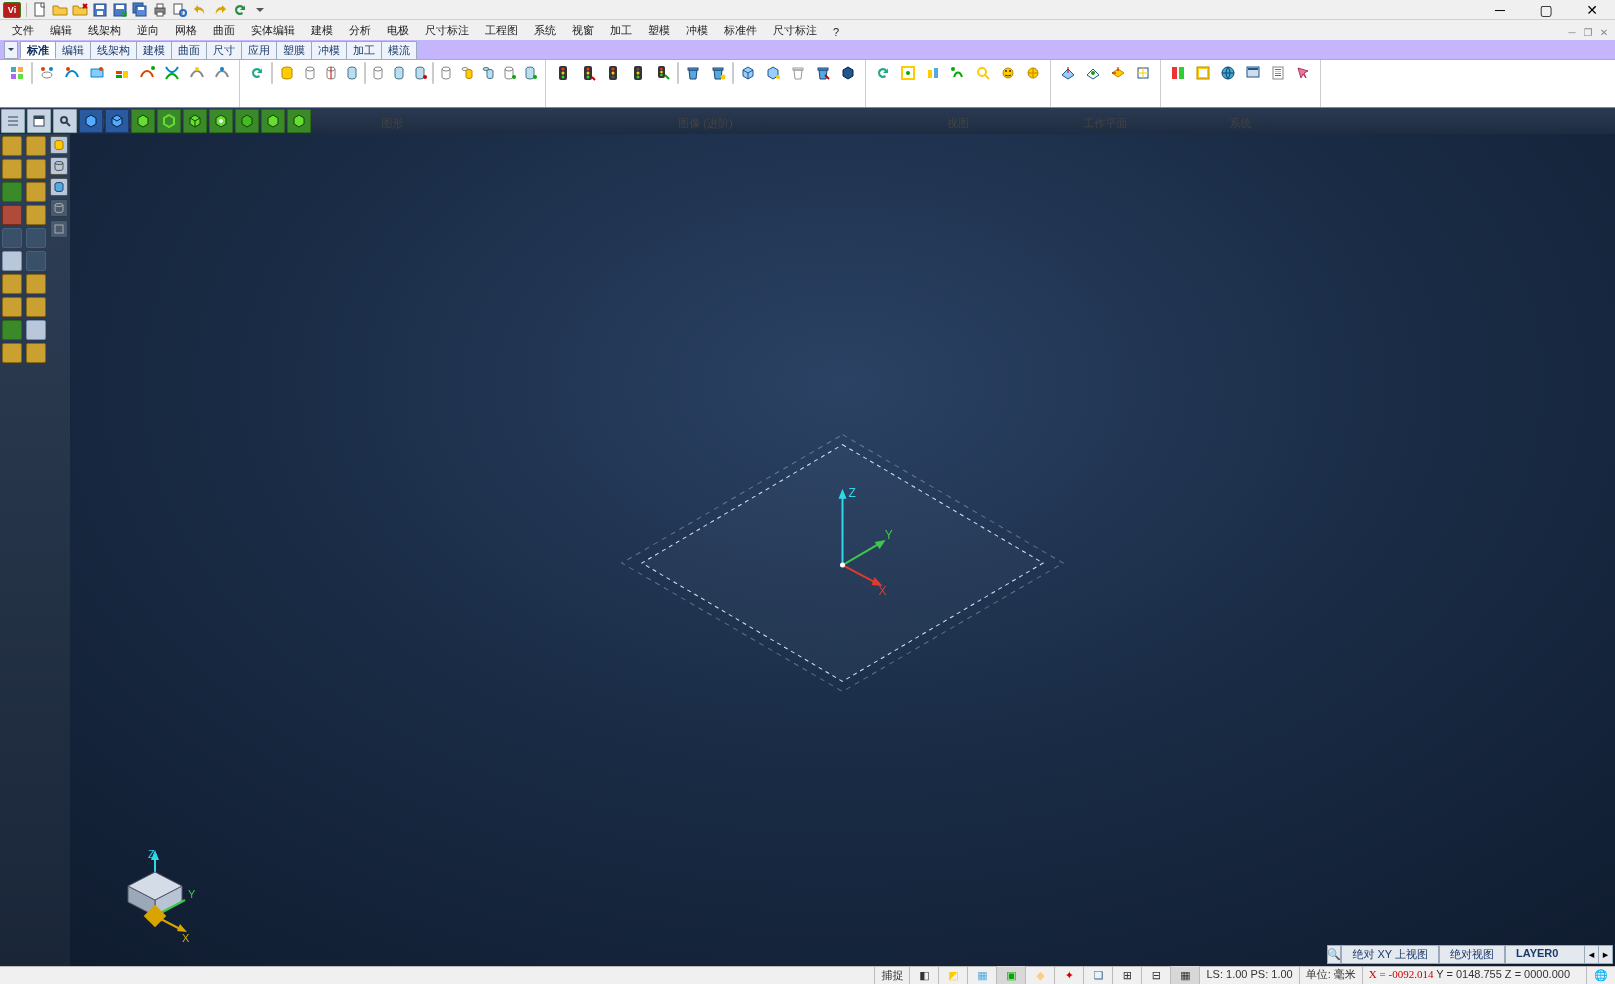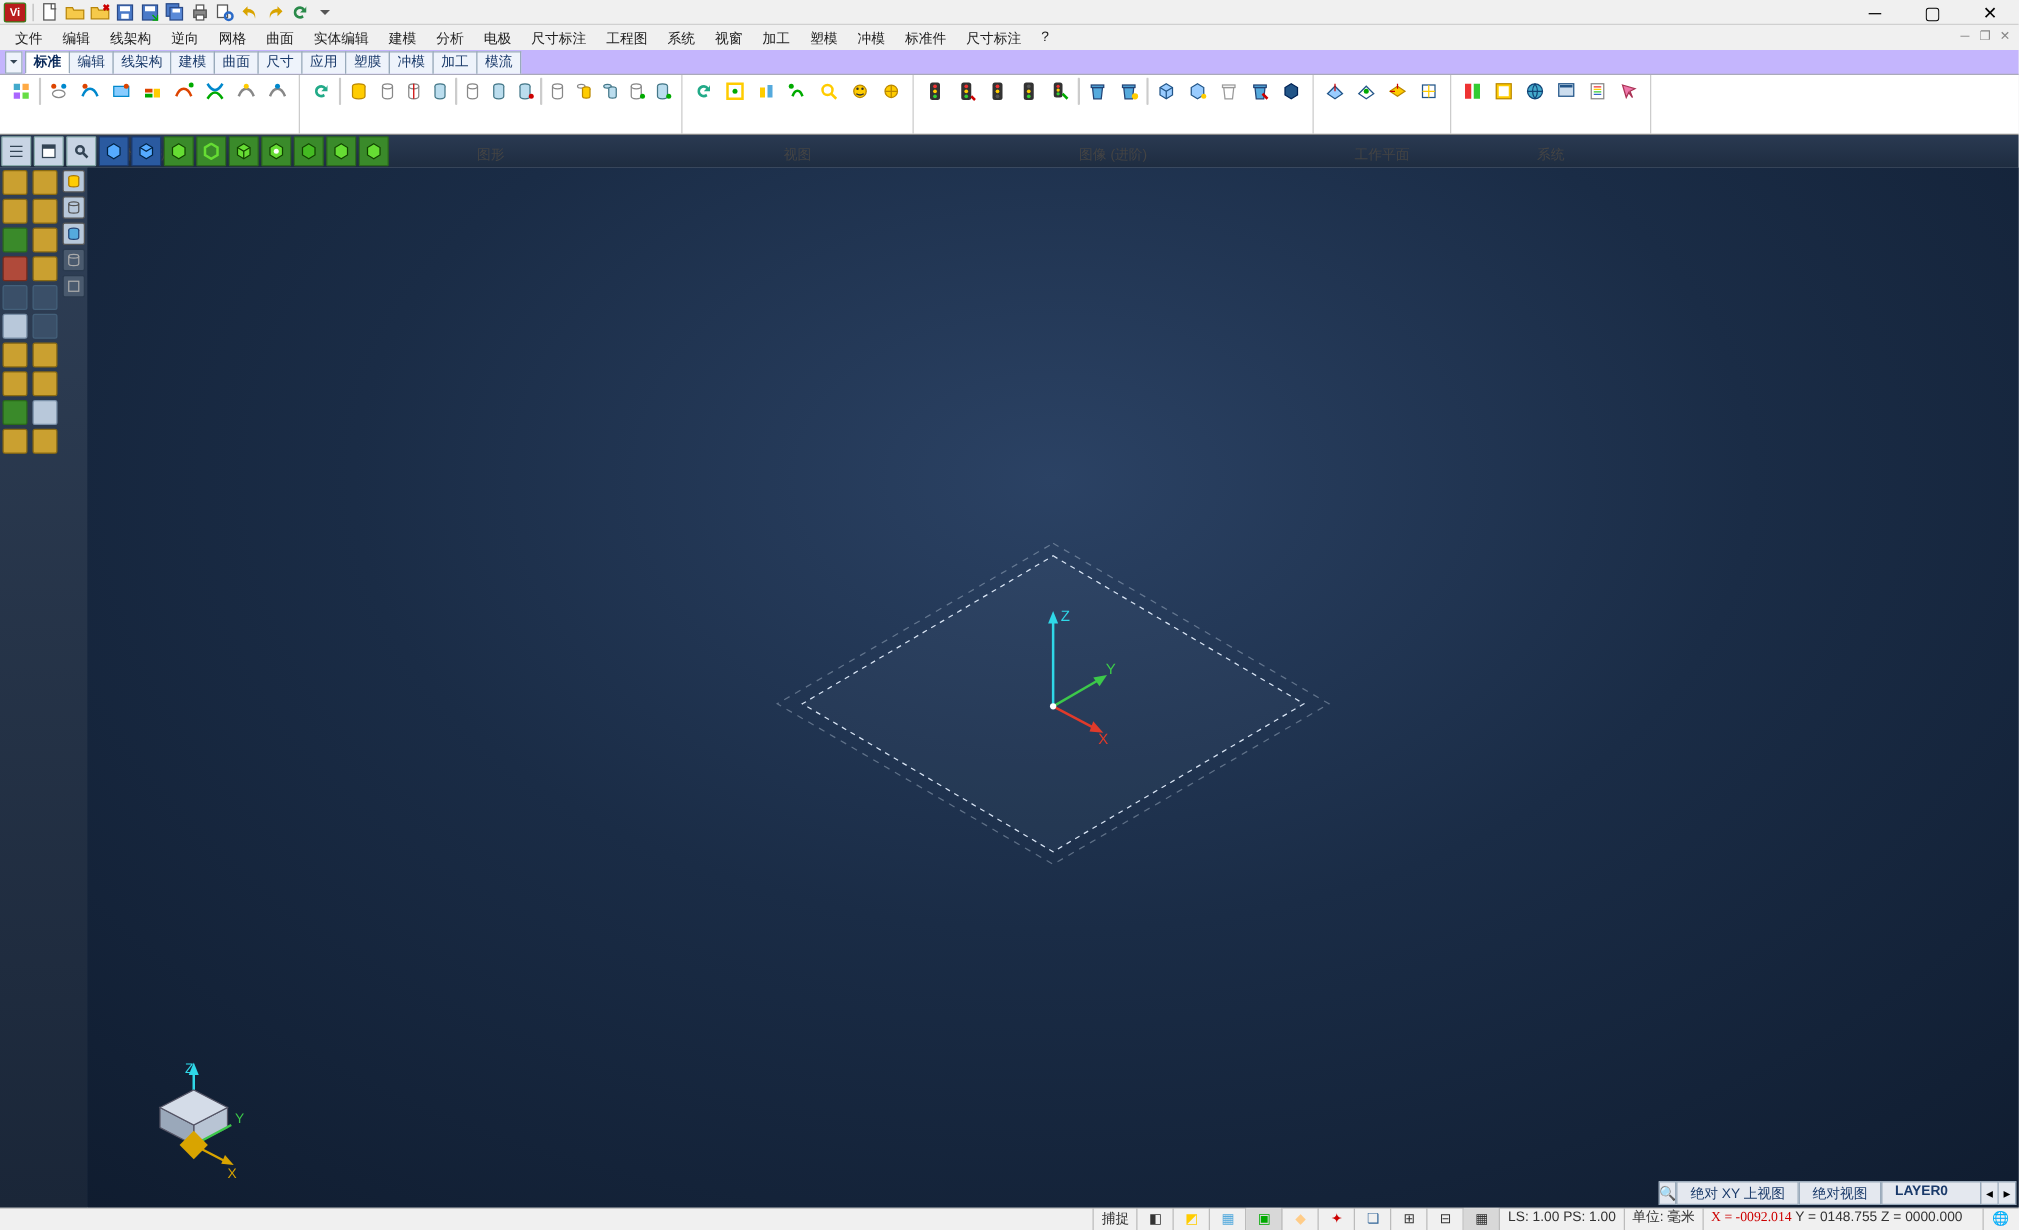--- a/index.html
+++ b/index.html
@@ -12,21 +12,21 @@
 .qat { display:flex; align-items:center; gap:2px; padding-left:2px; }
 .qat .ico { width:18px; height:16px; border-radius:2px; display:flex; align-items:center; justify-content:center; cursor:pointer; }
 .titlebar .title { position:absolute; left:0; right:0; text-align:center; font-size:11px; color:#333; pointer-events:none; }
 .titlebar .winbtns { margin-left:auto; display:flex; }
 .titlebar .winbtns div { width:46px; height:20px; display:flex; align-items:center; justify-content:center; font:14px Arial; cursor:pointer; }
 
 
 svg.ic { width:16px; height:16px; }
 
 
-.menubar { height:20px; background:#f0f0f0; display:flex; align-items:center; padding:0 4px; font-size:11px; color:#222; position:relative; }
+.menubar { height:20px; background:#f0f0f0; display:flex; align-items:flex-end; padding:0 4px; font-size:11px; color:#222; position:relative; }
 .menubar .m { padding:2px 8px; cursor:pointer; border-radius:2px; }
 .mdi-btns { margin-left:auto; display:flex; gap:2px; }
 .mdi-btns span { width:14px; height:14px; font:10px/14px Arial; text-align:center; color:#888; cursor:pointer; }
 
 
 .tabstrip { height:20px; background:#c4b5fd; display:flex; align-items:flex-end; padding-left:4px; border-bottom:1px solid #aab; }
 .tabstrip .drop { width:14px; height:18px; border:1px solid #9ab; background:#eef3fb; margin-right:2px; display:flex; align-items:center; justify-content:center; cursor:pointer; }
 .tabstrip .tab { height:18px; padding:0 6px; font-size:11px; line-height:17px; border:1px solid #9ab; border-bottom:none; background:#eef3fb; margin-right:-1px; cursor:pointer; color:#1a3a6a; }
 .tabstrip .tab.active { background:#fff; border-bottom:1px solid #fff; position:relative; z-index:2; font-weight:bold; color:#0a2a5a; }
 
@@ -366,69 +366,20 @@
           </svg>
         </div>
     </div>
     <div class="lbl">图形</div>
   </div>
 
   <div class="ribgrp">
     <div class="row">
       <div class="rb">
           <svg class="ic" viewBox="0 0 16 16">
-            <path d="M3 8a5 5 0 0 1 9-3l1-2v5H8l2-2a3 3 0 0 0-5 2 3 3 0 0 0 5 2l1 2a5 5 0 0 1-8-4z" fill="#2a8"></path>
-          </svg>
-        </div>
-      <div class="rb">
-          <svg class="ic" viewBox="0 0 16 16">
-            <rect x="2" y="2" width="12" height="12" fill="none" stroke="#fc0" stroke-width="2"></rect>
-            <circle cx="8" cy="8" r="2" fill="#0a0"></circle>
-          </svg>
-        </div>
-      <div class="rb">
-          <svg class="ic" viewBox="0 0 16 16">
-            <rect x="3" y="5" width="4" height="8" fill="#fc0"></rect>
-            <rect x="9" y="3" width="4" height="10" fill="#5ad"></rect>
-          </svg>
-        </div>
-      <div class="rb">
-          <svg class="ic" viewBox="0 0 16 16">
-            <path d="M4 12c2-6 6-6 8 0" fill="none" stroke="#0a0" stroke-width="2"></path>
-            <circle cx="3" cy="4" r="2" fill="#0a0"></circle>
-          </svg>
-        </div>
-      <div class="rb">
-          <svg class="ic" viewBox="0 0 16 16">
-            <circle cx="7" cy="7" r="4" fill="none" stroke="#fc0" stroke-width="2"></circle>
-            <path d="M10 10l4 4" stroke="#fc0" stroke-width="2"></path>
-          </svg>
-        </div>
-      <div class="rb">
-          <svg class="ic" viewBox="0 0 16 16">
-            <circle cx="8" cy="8" r="5" fill="#fc0" stroke="#b80"></circle>
-            <circle cx="6" cy="6" r="1" fill="#333"></circle>
-            <circle cx="10" cy="6" r="1" fill="#333"></circle>
-            <path d="M5 10q3 2 6 0" fill="none" stroke="#333"></path>
-          </svg>
-        </div>
-      <div class="rb">
-          <svg class="ic" viewBox="0 0 16 16">
-            <circle cx="8" cy="8" r="5" fill="#fc0" stroke="#b80"></circle>
-            <path d="M8 3v10M3 8h10" stroke="#b80"></path>
-          </svg>
-        </div>
-    </div>
-    <div class="lbl">视图</div>
-  </div>
-
-  <div class="ribgrp">
-    <div class="row">
-      <div class="rb">
-          <svg class="ic" viewBox="0 0 16 16">
             <rect x="4" y="1" width="8" height="14" rx="2" fill="#333"></rect>
             <circle cx="8" cy="4" r="1.5" fill="#e33"></circle>
             <circle cx="8" cy="8" r="1.5" fill="#fc0"></circle>
             <circle cx="8" cy="12" r="1.5" fill="#3c3"></circle>
           </svg>
         </div>
       <div class="rb">
           <svg class="ic" viewBox="0 0 16 16">
             <rect x="4" y="1" width="8" height="14" rx="2" fill="#333"></rect>
             <circle cx="8" cy="4" r="1.5" fill="#e33"></circle>
@@ -502,20 +453,69 @@
             <path d="M10 10l4 4" stroke="#c00" stroke-width="2"></path>
           </svg>
         </div>
       <div class="rb">
           <svg class="ic" viewBox="0 0 16 16">
             <path d="M8 2l5 3v6l-5 3-5-3V5z" fill="#258" stroke="#025"></path>
           </svg>
         </div>
     </div>
     <div class="lbl">图像 (进阶)</div>
+  </div>
+
+  <div class="ribgrp">
+    <div class="row">
+      <div class="rb">
+          <svg class="ic" viewBox="0 0 16 16">
+            <path d="M3 8a5 5 0 0 1 9-3l1-2v5H8l2-2a3 3 0 0 0-5 2 3 3 0 0 0 5 2l1 2a5 5 0 0 1-8-4z" fill="#2a8"></path>
+          </svg>
+        </div>
+      <div class="rb">
+          <svg class="ic" viewBox="0 0 16 16">
+            <rect x="2" y="2" width="12" height="12" fill="none" stroke="#fc0" stroke-width="2"></rect>
+            <circle cx="8" cy="8" r="2" fill="#0a0"></circle>
+          </svg>
+        </div>
+      <div class="rb">
+          <svg class="ic" viewBox="0 0 16 16">
+            <rect x="3" y="5" width="4" height="8" fill="#fc0"></rect>
+            <rect x="9" y="3" width="4" height="10" fill="#5ad"></rect>
+          </svg>
+        </div>
+      <div class="rb">
+          <svg class="ic" viewBox="0 0 16 16">
+            <path d="M4 12c2-6 6-6 8 0" fill="none" stroke="#0a0" stroke-width="2"></path>
+            <circle cx="3" cy="4" r="2" fill="#0a0"></circle>
+          </svg>
+        </div>
+      <div class="rb">
+          <svg class="ic" viewBox="0 0 16 16">
+            <circle cx="7" cy="7" r="4" fill="none" stroke="#fc0" stroke-width="2"></circle>
+            <path d="M10 10l4 4" stroke="#fc0" stroke-width="2"></path>
+          </svg>
+        </div>
+      <div class="rb">
+          <svg class="ic" viewBox="0 0 16 16">
+            <circle cx="8" cy="8" r="5" fill="#fc0" stroke="#b80"></circle>
+            <circle cx="6" cy="6" r="1" fill="#333"></circle>
+            <circle cx="10" cy="6" r="1" fill="#333"></circle>
+            <path d="M5 10q3 2 6 0" fill="none" stroke="#333"></path>
+          </svg>
+        </div>
+      <div class="rb">
+          <svg class="ic" viewBox="0 0 16 16">
+            <circle cx="8" cy="8" r="5" fill="#fc0" stroke="#b80"></circle>
+            <path d="M8 3v10M3 8h10" stroke="#b80"></path>
+          </svg>
+        </div>
+    </div>
+    <div class="lbl">视图</div>
   </div>
 
   <div class="ribgrp">
     <div class="row">
       <div class="rb">
           <svg class="ic" viewBox="0 0 16 16">
             <path d="M2 10l6-6 6 6-6 4z" fill="#9cf" stroke="#258"></path>
             <path d="M8 2v6" stroke="#c00"></path>
           </svg>
         </div>

